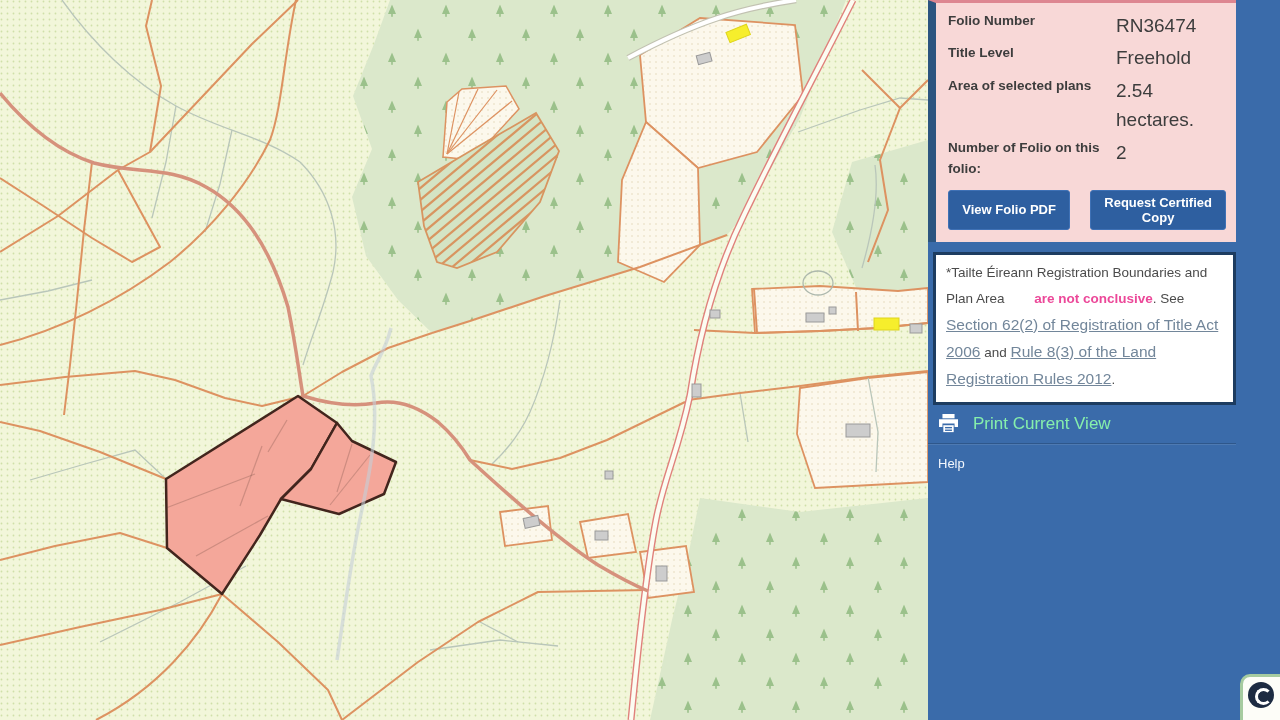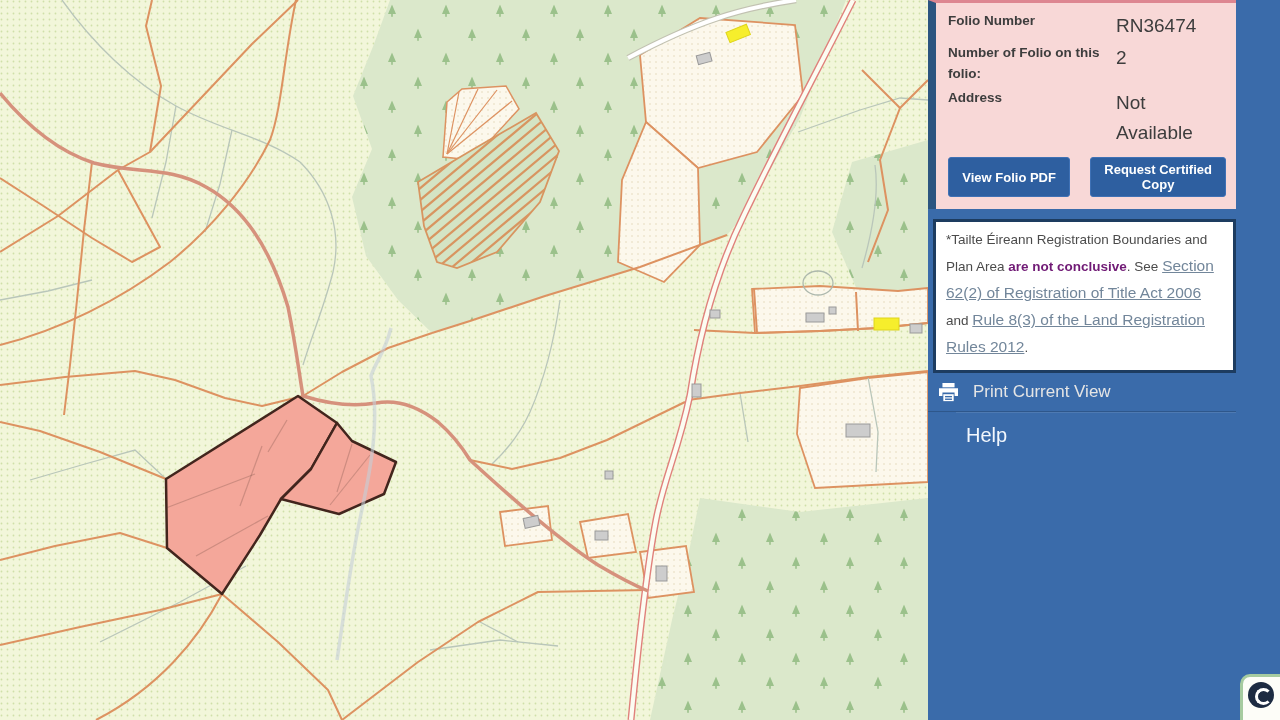--- a/index.html
+++ b/index.html
@@ -25,29 +25,29 @@
     background:#2e5fa0;border:1px solid #3f71b5;border-radius:3px;color:#fff;
     font-family:inherit;font-size:13px;font-weight:bold;height:40px;cursor:pointer;
   }
   .btn-pdf{width:150px;}
   .btn-cert{width:167px;}
   .disclaimer-box{
     margin:10px 0 0 5px;background:#ffffff;border:3px solid #1d3c60;
     padding:5px 10px 9px 10px;font-size:13.5px;color:#4b4b4b;line-height:26px;
     box-sizing:border-box;
   }
-  .disclaimer-box b{color:#701a75;}
+  .disclaimer-box b{color:#ec4899;margin-left:26px;}
   .disclaimer-box a{color:#72869a;font-size:15.5px;text-decoration:underline;cursor:pointer;}
   .menu-print{
     display:flex;align-items:center;gap:14px;padding:9px 0 9px 10px;
-    border-bottom:1px solid #2e578b;color:#e5e5e5;font-size:17px;cursor:pointer;
+    border-bottom:1px solid #2e578b;color:#86efac;font-size:17px;cursor:pointer;
   }
   .menu-help{
     padding:11px 0 12px 10px;border-top:1px solid rgba(255,255,255,0.10);
-    color:#f2f7fd;font-size:20px;cursor:pointer;margin-left:28px;
+    color:#f2f7fd;font-size:13px;cursor:pointer;
   }
   
   .chat-widget{
     position:absolute;left:1240px;top:674px;width:52px;height:58px;
     background:#fdfdf8;border:3px solid #a6cba0;border-radius:10px;
     box-sizing:border-box;cursor:pointer;
   }
   .chat-widget .bubble{
     position:absolute;left:5px;top:5px;width:26px;height:26px;border-radius:50%;
     background:#1d2b42;
@@ -227,26 +227,30 @@
 </div>
 
 <div class="sidebar">
 
   <div class="folio-panel">
     <div class="folio-row">
       <span class="lbl">Folio Number</span>
       <span class="val">RN36474</span>
     </div>
     <div class="folio-row">
+      <span class="lbl">Title Level</span>
+      <span class="val">Freehold</span>
+    </div>
+    <div class="folio-row">
+      <span class="lbl">Area of selected plans</span>
+      <span class="val">2.54 hectares.</span>
+    </div>
+    <div class="folio-row">
       <span class="lbl">Number of Folio on this folio:</span>
       <span class="val">2</span>
-    </div>
-    <div class="folio-row">
-      <span class="lbl">Address</span>
-      <span class="val">Not Available</span>
     </div>
     <div class="panel-buttons">
       <button class="btn-pdf">View Folio PDF</button>
       <button class="btn-cert">Request Certified Copy</button>
     </div>
   </div>
 
   <div class="disclaimer-box">
     <span>*Tailte Éireann Registration Boundaries and Plan Area </span><b>are not conclusive</b><span>. See </span><a>Section 62(2) of Registration of Title Act 2006</a><span> and </span><a>Rule 8(3) of the Land Registration Rules 2012</a><span>.</span>
   </div>

